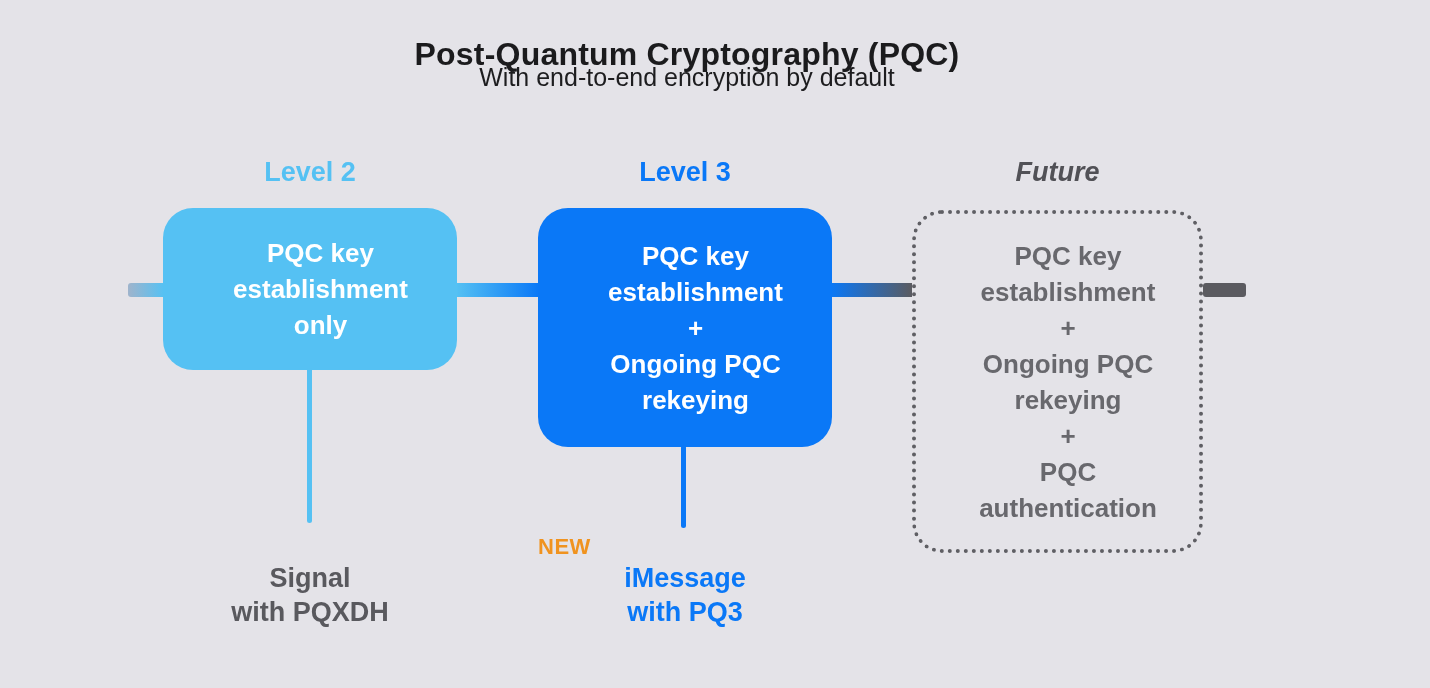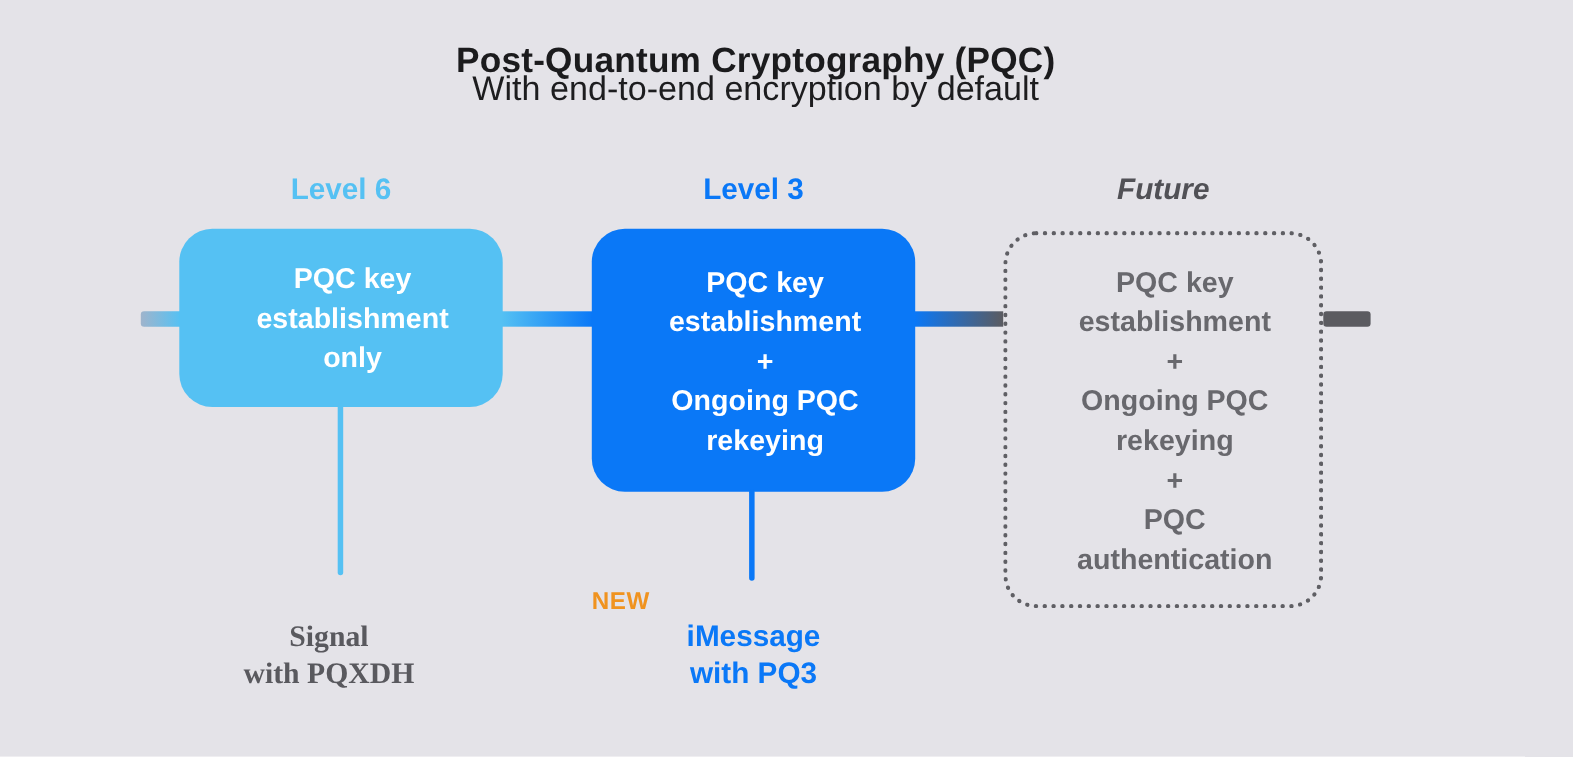--- a/index.html
+++ b/index.html
@@ -21,21 +21,21 @@
     text-align: center;
     font-size: 32px;
     font-weight: 700;
     color: var(--title-color, #1b1b1d);
     letter-spacing: 0.2px;
   }
   .subtitle {
     position: absolute;
     left: 337px; top: 63px; width: 700px;
     text-align: center;
-    font-size: 31px;
+    font-size: 25px;
     font-weight: 400;
     color: var(--subtitle-color, #1d1d1f);
   }
   .col-label {
     position: absolute;
     top: 157px;
     text-align: center;
     font-size: 27px;
     font-weight: 700;
   }
@@ -109,41 +109,41 @@
   .vline-l3 { left: 681px; top: 445px; height: 83px; background: var(--blue, #0a78f7); }
 
   .caption {
     position: absolute;
     text-align: center;
     white-space: pre-line;
     font-size: 27px;
     font-weight: 700;
     line-height: 34px;
   }
-  .caption-signal { left: 152px; top: 561px; width: 294px; color: var(--caption-gray, #59595e); font-family: Liberation Serif, serif; }
+  .caption-signal { left: 163px; top: 561px; width: 294px; color: var(--caption-gray, #59595e); }
   .caption-imessage { left: 538px; top: 561px; width: 294px; color: var(--blue, #0a78f7); }
   .new-badge {
     position: absolute;
     left: 538px; top: 534px; width: 294px;
     text-align: left;
     font-size: 22px;
     font-weight: 700;
     letter-spacing: 0.5px;
     color: var(--orange, #f0931f);
   }
 </style>
 </head>
 <body>
 
 <div class="canvas">
 
   <div class="title">Post-Quantum Cryptography (PQC)</div>
   <div class="subtitle">With end-to-end encryption by default</div>
 
-  <div class="col-label label-l2">Level 6</div>
+  <div class="col-label label-l2">Level 2</div>
   <div class="col-label label-l3">Level 3</div>
   <div class="col-label label-future">Future</div>
 
   <div class="connector stub-left"></div>
   <div class="connector seg-l2-l3"></div>
   <div class="connector seg-l3-future"></div>
   <div class="connector stub-right"></div>
 
   <div class="box box-l2">
     <div class="box-text">PQC key

